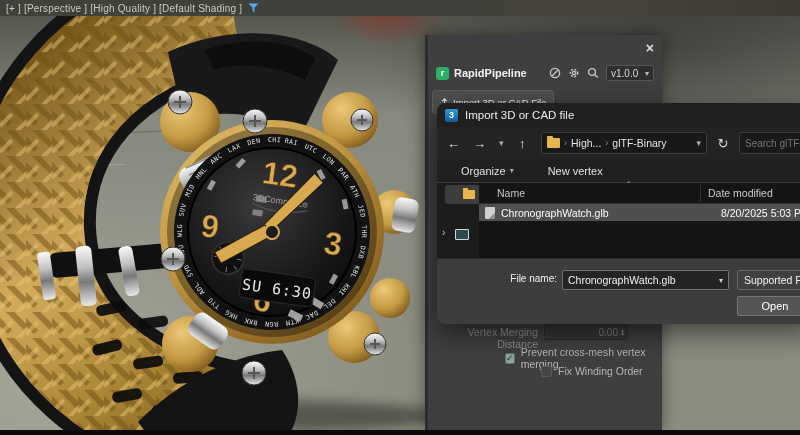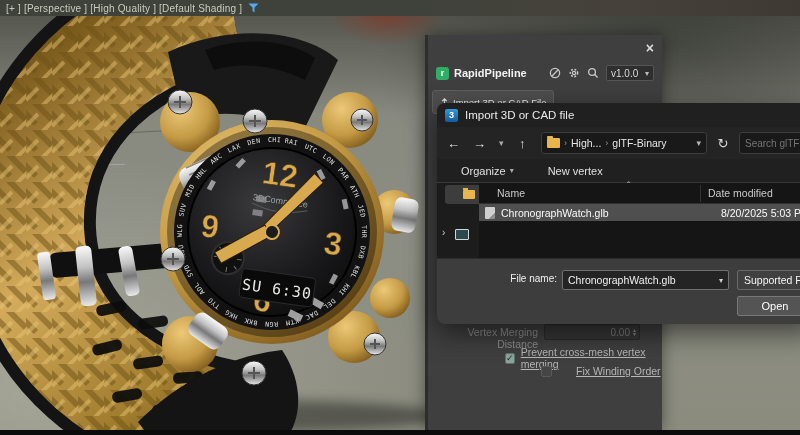--- a/index.html
+++ b/index.html
@@ -43,21 +43,21 @@
      display:flex;align-items:center;gap:4px;padding:0 7px;font-size:9.5px;color:#e8e8e8;white-space:nowrap;}
   .dis-label{color:#8c8c8c;font-size:10.5px;text-align:right;}
   .spin-box{background:#373737;border:1px solid #2b2b2b;border-radius:2px;display:flex;
      align-items:center;justify-content:flex-end;font-size:10px;color:#7f7f7f;
      padding:0 3px;box-sizing:border-box;gap:3px;}
   .spin-arrows{display:flex;flex-direction:column;line-height:4.5px;font-size:6px;color:#888;}
   .cb{width:11px;height:11px;border-radius:2px;box-sizing:border-box;display:flex;
      align-items:center;justify-content:center;font-size:9px;}
   .cb.on{background:#8ba49d;border:1px solid #5d736c;color:#1c2826;}
   .cb.off{background:#454545;border:1px solid #5a5a5a;color:transparent;}
-  .cb-label{font-size:10.5px;color:#b5b5b5;margin-left:6px;text-decoration:underline;}
+  .cb-label{font-size:10.5px;color:#b5b5b5;margin-left:6px;}
   
   .dialog{left:437px;top:103px;width:380px;height:220px;background:#202020;
      border-radius:8px 0 0 8px;box-shadow:0 10px 28px rgba(0,0,0,.55);color:#e6e6e6;}
   .dlg-title{left:0;top:0;width:100%;height:24px;display:flex;align-items:center;
      padding:0 8px;box-sizing:border-box;font-size:11.5px;color:#eaeaea;border-radius:8px 0 0 0;}
   .max-ico{width:13px;height:13px;border-radius:2px;background:linear-gradient(180deg,#2e9bd6,#145a9e);
      color:#fff;font-size:9px;font-weight:bold;display:flex;align-items:center;justify-content:center;
      margin-right:7px;}
   .dlg-nav{left:0;top:24px;width:100%;height:32px;background:#242424;display:flex;align-items:center;}
   .nav-ico{color:#e3e3e3;font-size:13px;line-height:1;}
@@ -313,34 +313,34 @@
     <div class="a panel-btnrow">
       <div class="pbtn">
         <svg width="9" height="9">
           <path d="M4.5 6.5 V1.2 M2.2 3.2 L4.5 0.8 L6.8 3.2 M1 8.2 H8" stroke="#ddd" stroke-width="1.2" fill="none"></path>
         </svg>
         <span>Import 3D or CAD File</span>
       </div>
     </div>
 
     <div class="a dis-label" style="left:8px;top:291px;width:102px;">Vertex Merging Distance</div>
-    <div class="a spin-box" style="left:116px;top:289px;width:96px;height:16px;">
+    <div class="a spin-box" style="left:116px;top:289px;width:84px;height:16px;">
       <span>0.00</span>
       <span class="spin-arrows">
         <span>▴</span>
         <span>▾</span>
       </span>
     </div>
     <div class="a" style="left:77px;top:311px;display:flex;align-items:center;">
       <span class="cb on">
         <span>✓</span>
       </span>
       <span class="cb-label">Prevent cross-mesh vertex merging</span>
     </div>
-    <div class="a" style="left:113px;top:330px;display:flex;align-items:flex-end;gap:18px;">
+    <div class="a" style="left:113px;top:330px;display:flex;align-items:flex-end;">
       <span class="cb off"></span>
       <span class="cb-label">Fix Winding Order</span>
     </div>
   </div>
 
   <div class="a dialog">
     <div class="a dlg-title">
       <span class="max-ico">
         <span>3</span>
       </span>

